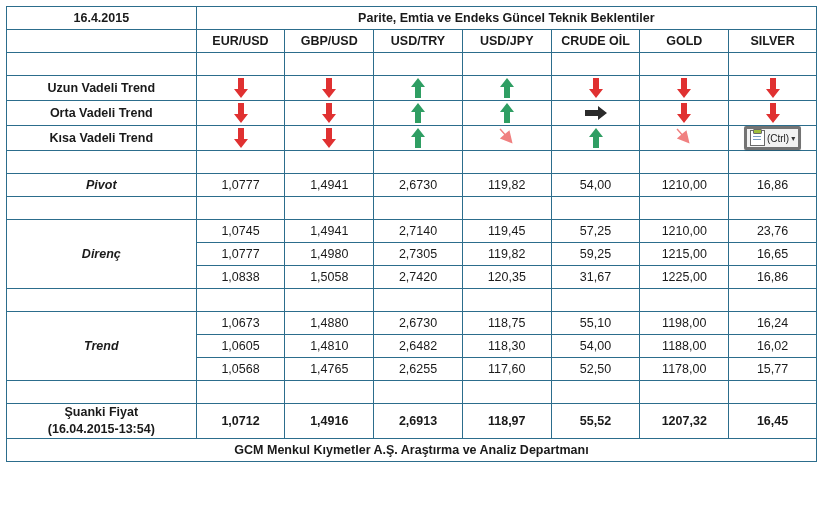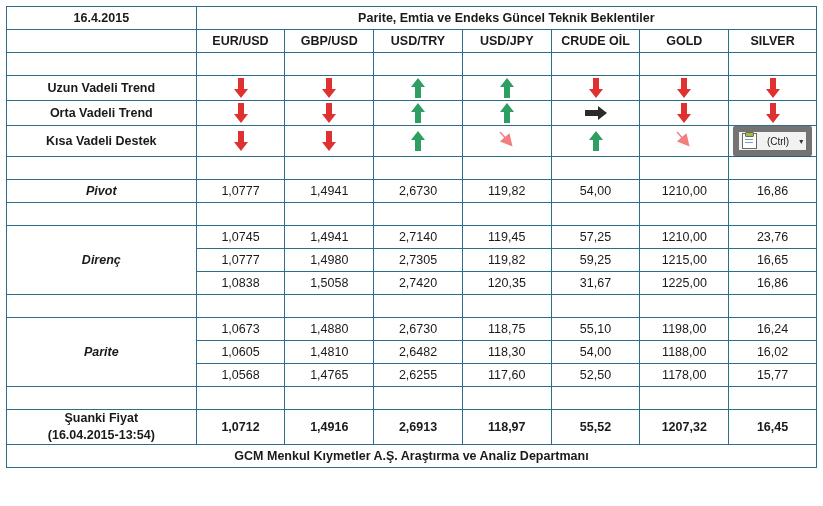--- a/index.html
+++ b/index.html
@@ -64,22 +64,22 @@
     background:#11394f;color:#ffffff;font-weight:bold;font-size:14px;height:44px;
   }
   
   .footer-cell{
     background:#ffffff;font-weight:bold;font-size:14px;color:#111;height:36px;
   }
   svg.arw{display:block;margin:0 auto;}
 
   
   .paste-widget{
-    display:inline-flex;align-items:center;gap:10px;
-    border:6px solid #737373;background:#f2f2f2;
+    display:inline-flex;align-items:center;gap:2px;
+    border:3px solid #737373;background:#f2f2f2;
     padding:1px 3px;border-radius:2px;font-size:10px;color:#222;
     box-shadow:0 1px 1px rgba(0,0,0,.15);
   }
   .paste-ico{
     width:13px;height:14px;border:1px solid #6a6a6a;background:#ffffff;
     position:relative;display:inline-block;
   }
   .paste-ico:before{
     content:"";position:absolute;left:2px;top:-2px;width:7px;height:3px;
     background:#9fbf3b;border:1px solid #6a6a6a;border-radius:1px;
@@ -207,21 +207,21 @@
             </svg>
     </td>
     <td class="trend-cell">
       <svg class="arw" width="20" height="24" viewBox="0 0 20 24">
               <path d="M7 2 h6 v11 h4 L10 22 L3 13 h4 z" fill="#e03131"></path>
             </svg>
     </td>
   </tr>
 
   <tr>
-    <td class="trend-label">Kısa Vadeli Destek</td>
+    <td class="trend-label">Kısa Vadeli Trend</td>
     <td class="trend-cell">
       <svg class="arw" width="20" height="24" viewBox="0 0 20 24">
               <path d="M7 2 h6 v11 h4 L10 22 L3 13 h4 z" fill="#e03131"></path>
             </svg>
     </td>
     <td class="trend-cell">
       <svg class="arw" width="20" height="24" viewBox="0 0 20 24">
               <path d="M7 2 h6 v11 h4 L10 22 L3 13 h4 z" fill="#e03131"></path>
             </svg>
     </td>
@@ -321,21 +321,21 @@
     <td></td>
     <td></td>
     <td></td>
     <td></td>
     <td></td>
     <td></td>
     <td></td>
   </tr>
 
   <tr>
-    <td class="band-label" rowspan="3">Parite</td>
+    <td class="band-label" rowspan="3">Trend</td>
     <td class="val">1,0673</td>
     <td class="val">1,4880</td>
     <td class="val">2,6730</td>
     <td class="val">118,75</td>
     <td class="val">55,10</td>
     <td class="val">1198,00</td>
     <td class="val">16,24</td>
   </tr>
   <tr>
     <td class="val">1,0605</td>

